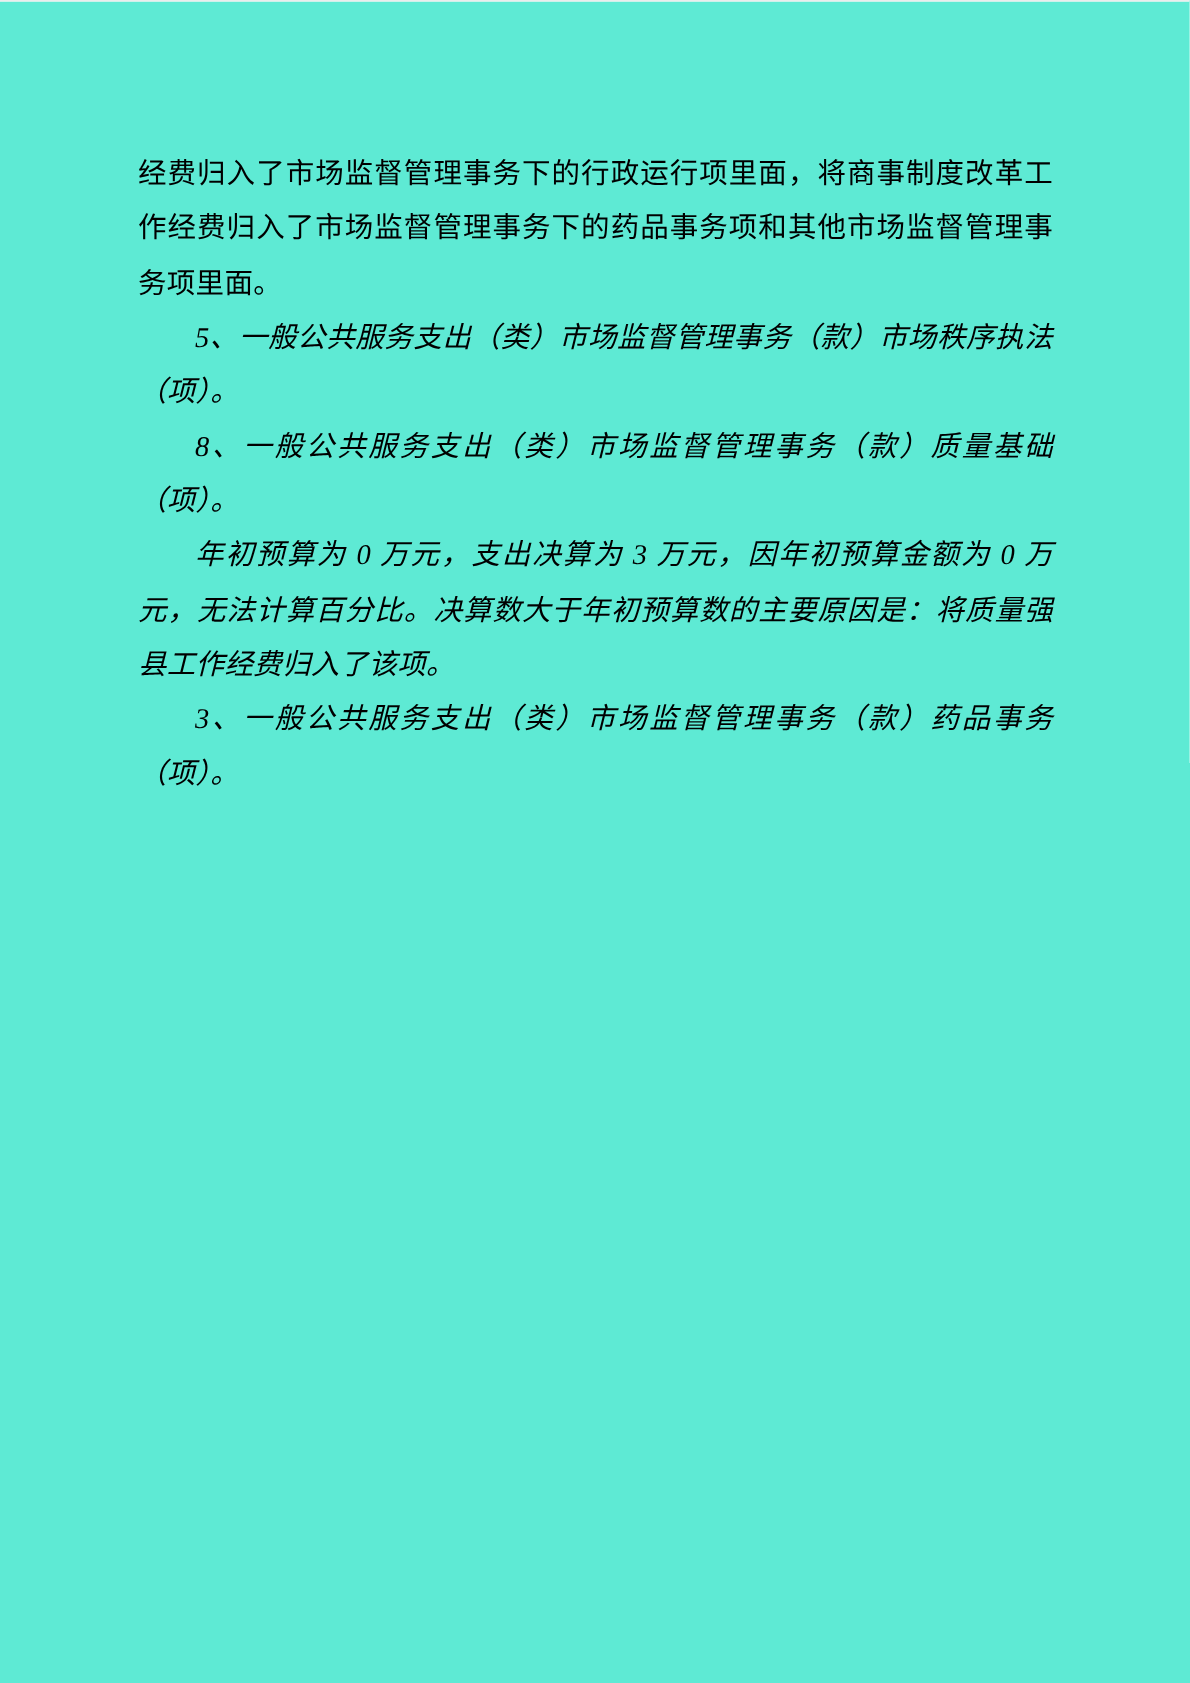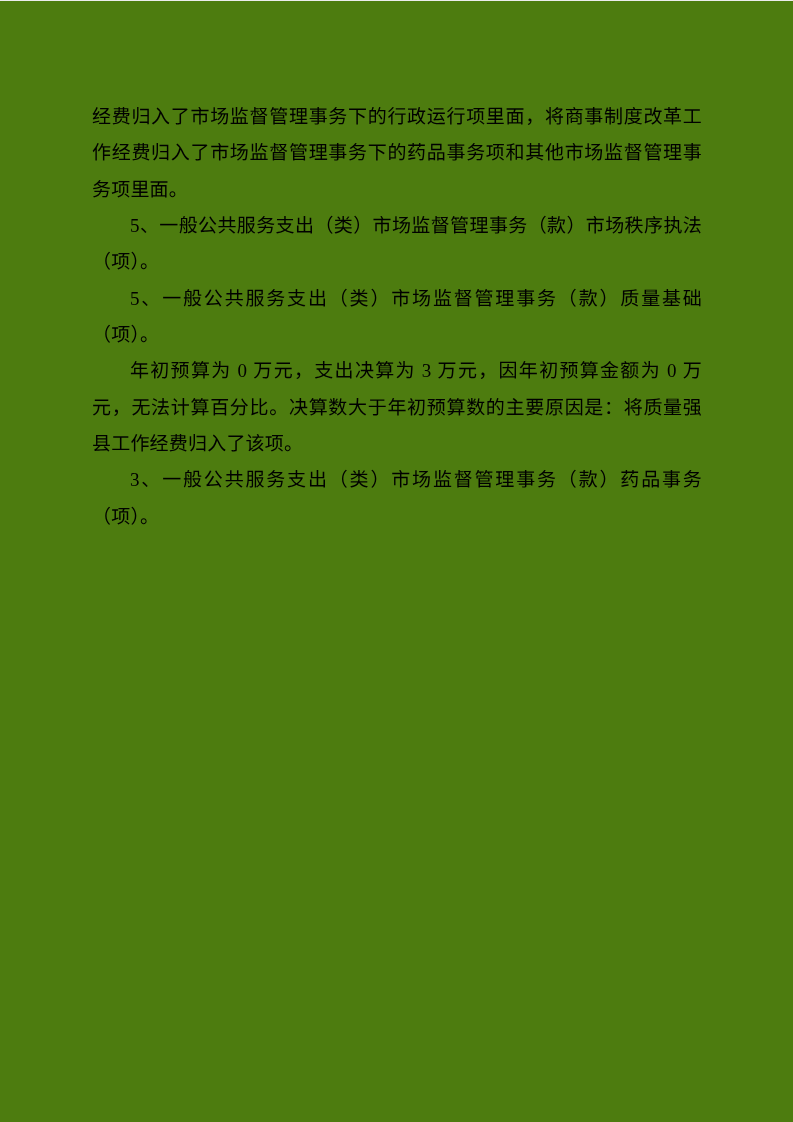--- a/index.html
+++ b/index.html
@@ -12,43 +12,44 @@
     height: 1122px;
     overflow: hidden;
     border-top: 1px solid #ececec;
     box-sizing: border-box;
   }
   .page {
     box-sizing: border-box;
     width: 793px;
     height: 1122px;
     padding: 98px 91px 0 92px;
-    background: #4d7c0f;
+    background: #5eead4;
   }
   .doc-body p.para {
     margin: 0;
     padding: 0;
     font-family: "Liberation Serif", "DejaVu Serif", serif;
     font-size: 19px;
     line-height: 36.35px;
     color: #000000;
     text-align: justify;
     text-justify: inter-ideograph;
     word-break: break-all;
     letter-spacing: 0.2px;
   }
   .doc-body p.para.indent {
     text-indent: 2em;
+    font-style: italic;
   }
 </style>
 </head>
 <body>
 
 <div class="page">
   <div class="doc-body">
 
   <p class="para">经费归入了市场监督管理事务下的行政运行项里面，将商事制度改革工作经费归入了市场监督管理事务下的药品事务项和其他市场监督管理事务项里面。</p>
       <p class="para indent">5、一般公共服务支出（类）市场监督管理事务（款）市场秩序执法（项）。</p>
-      <p class="para indent">5、一般公共服务支出（类）市场监督管理事务（款）质量基础（项）。</p>
+      <p class="para indent">8、一般公共服务支出（类）市场监督管理事务（款）质量基础（项）。</p>
       <p class="para indent">年初预算为 0 万元，支出决算为 3 万元，因年初预算金额为 0 万元，无法计算百分比。决算数大于年初预算数的主要原因是：将质量强县工作经费归入了该项。</p>
       <p class="para indent">3、一般公共服务支出（类）市场监督管理事务（款）药品事务（项）。</p>
     </div>
 </div>
 
 </body></html>

